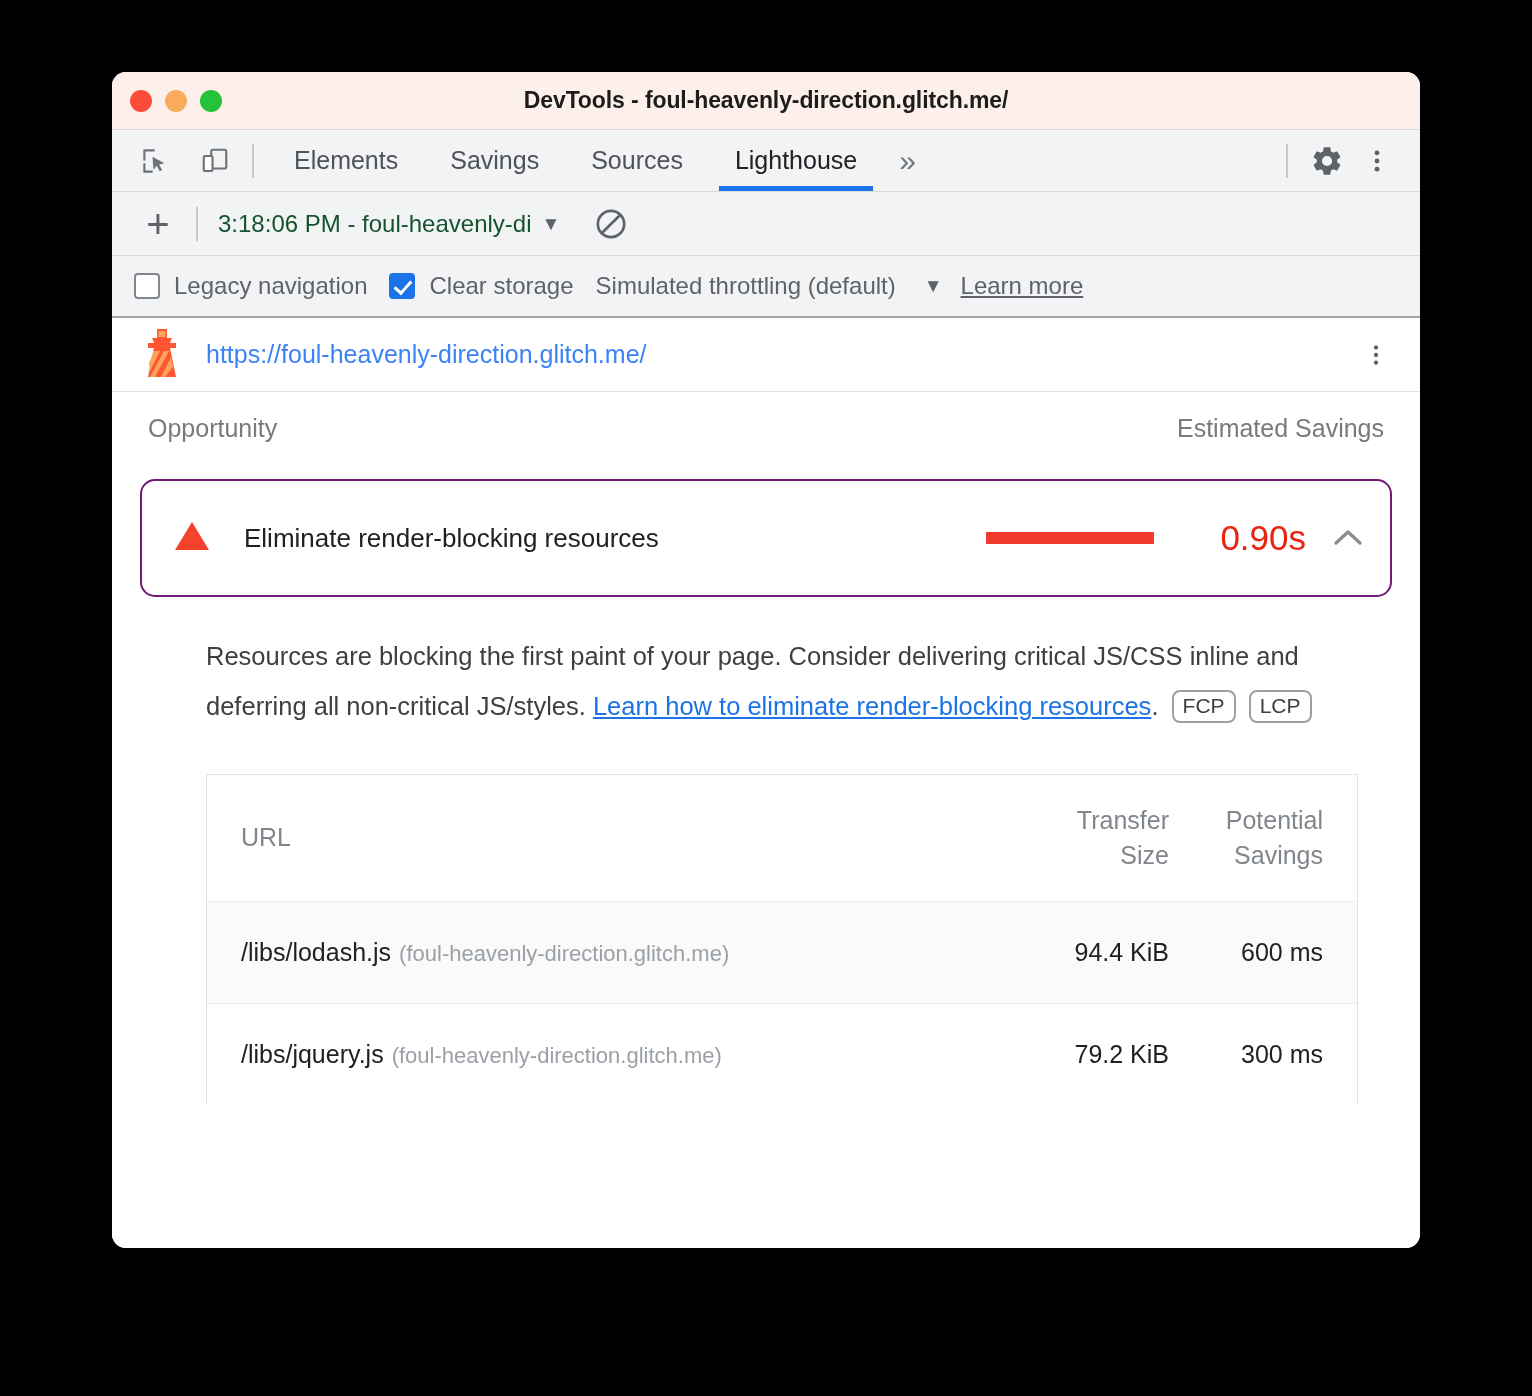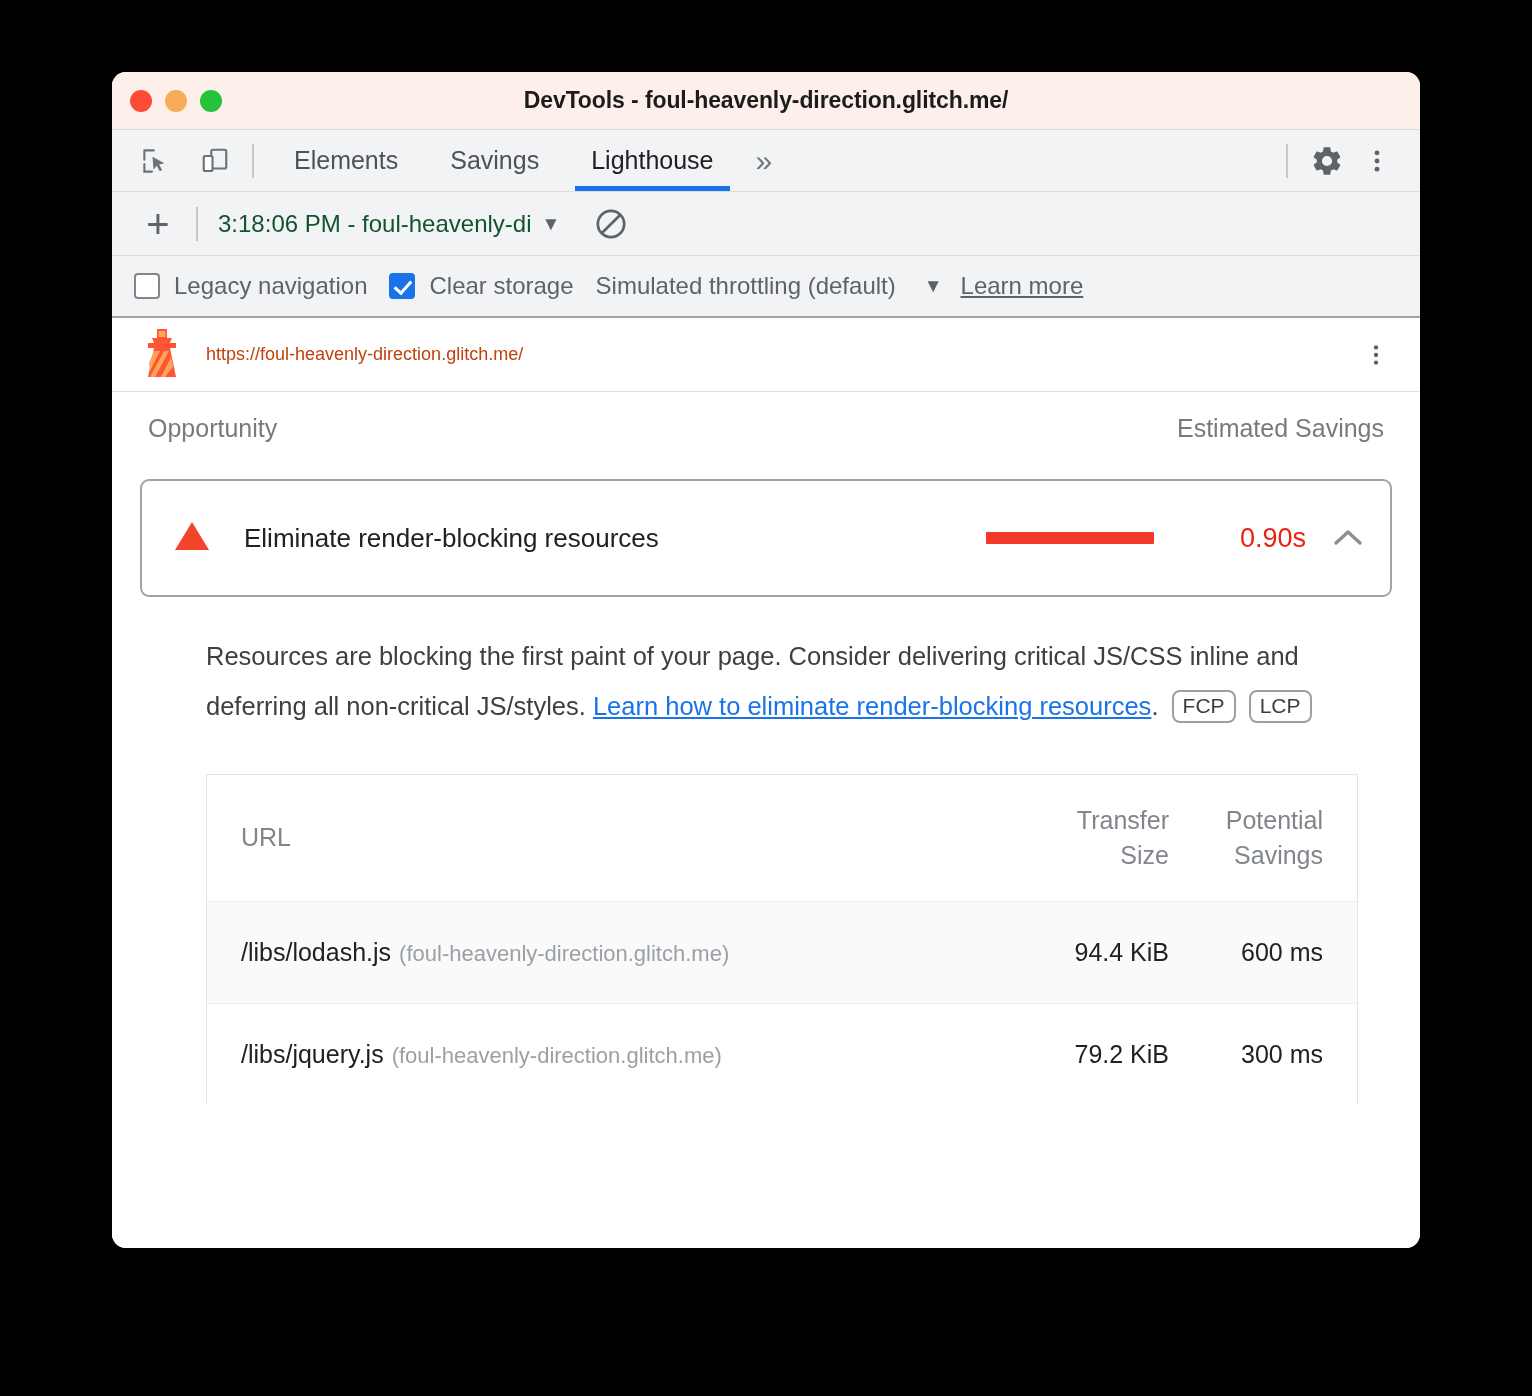--- a/index.html
+++ b/index.html
@@ -213,22 +213,22 @@
     height: 74px;
     background: #fff;
     border-bottom: 1px solid #e0e0e0;
     display: flex;
     align-items: center;
     padding: 0 22px 0 28px;
     flex: none;
   }
   .lh-icon { flex: none; margin-right: 22px; }
   .report-url-text {
-    font-size: 18px;
-    color: #c2410c;
+    font-size: 25px;
+    color: #3b82f6;
     flex: 1;
     white-space: nowrap; overflow: hidden;
   }
   .url-kebab {
     width: 44px; height: 44px;
     display: flex; align-items: center; justify-content: center;
     cursor: pointer;
   }
 
   
@@ -241,22 +241,22 @@
   .opp-head {
     display: flex;
     justify-content: space-between;
     align-items: center;
     padding: 22px 8px 36px 8px;
     font-size: 25px;
     color: #7a7a7a;
   }
 
   .opp-card {
-    border: 2px solid #a3a3a3;
-    border-radius: 9px;
+    border: 2px solid #701a75;
+    border-radius: 15px;
     height: 118px;
     display: flex;
     align-items: center;
     padding: 0 26px 0 32px;
     background: #fff;
     cursor: pointer;
   }
   .warn-tri { flex: none; margin-right: 34px; }
   .opp-title { font-size: 26px; color: #202124; flex: 1; }
   .savings-bar-wrap {
@@ -264,21 +264,21 @@
     display: flex; align-items: center;
     margin-right: 52px;
   }
   .savings-bar {
     height: 12px;
     background: #f0392b;
     border-radius: 1px;
     width: 100%;
   }
   .savings-value {
-    font-size: 27px;
+    font-size: 35px;
     color: #e8230f;
     min-width: 100px;
     text-align: right;
     margin-right: 26px;
   }
   .chevron-up {
     color: #8a8f94;
     display: flex; align-items: center;
     cursor: pointer;
   }
@@ -363,20 +363,23 @@
           <rect x="3" y="8" width="7" height="12" rx="1.2" stroke="#6e7276" stroke-width="1.7" fill="#fff"></rect>
         </svg>
       </div>
       <div class="vsep"></div>
       <div class="tabs">
         <div class="tab">
             <span>Elements</span>
           </div>
         <div class="tab">
             <span>Savings</span>
+          </div>
+        <div class="tab">
+            <span>Sources</span>
           </div>
         <div class="tab active">
             <span>Lighthouse</span>
           </div>
       </div>
       <div class="more-tabs">»</div>
       <div class="tabbar-right">
         <div class="vsep"></div>
         <div class="gear-btn">
           <svg width="34" height="34" viewBox="0 0 24 24">

